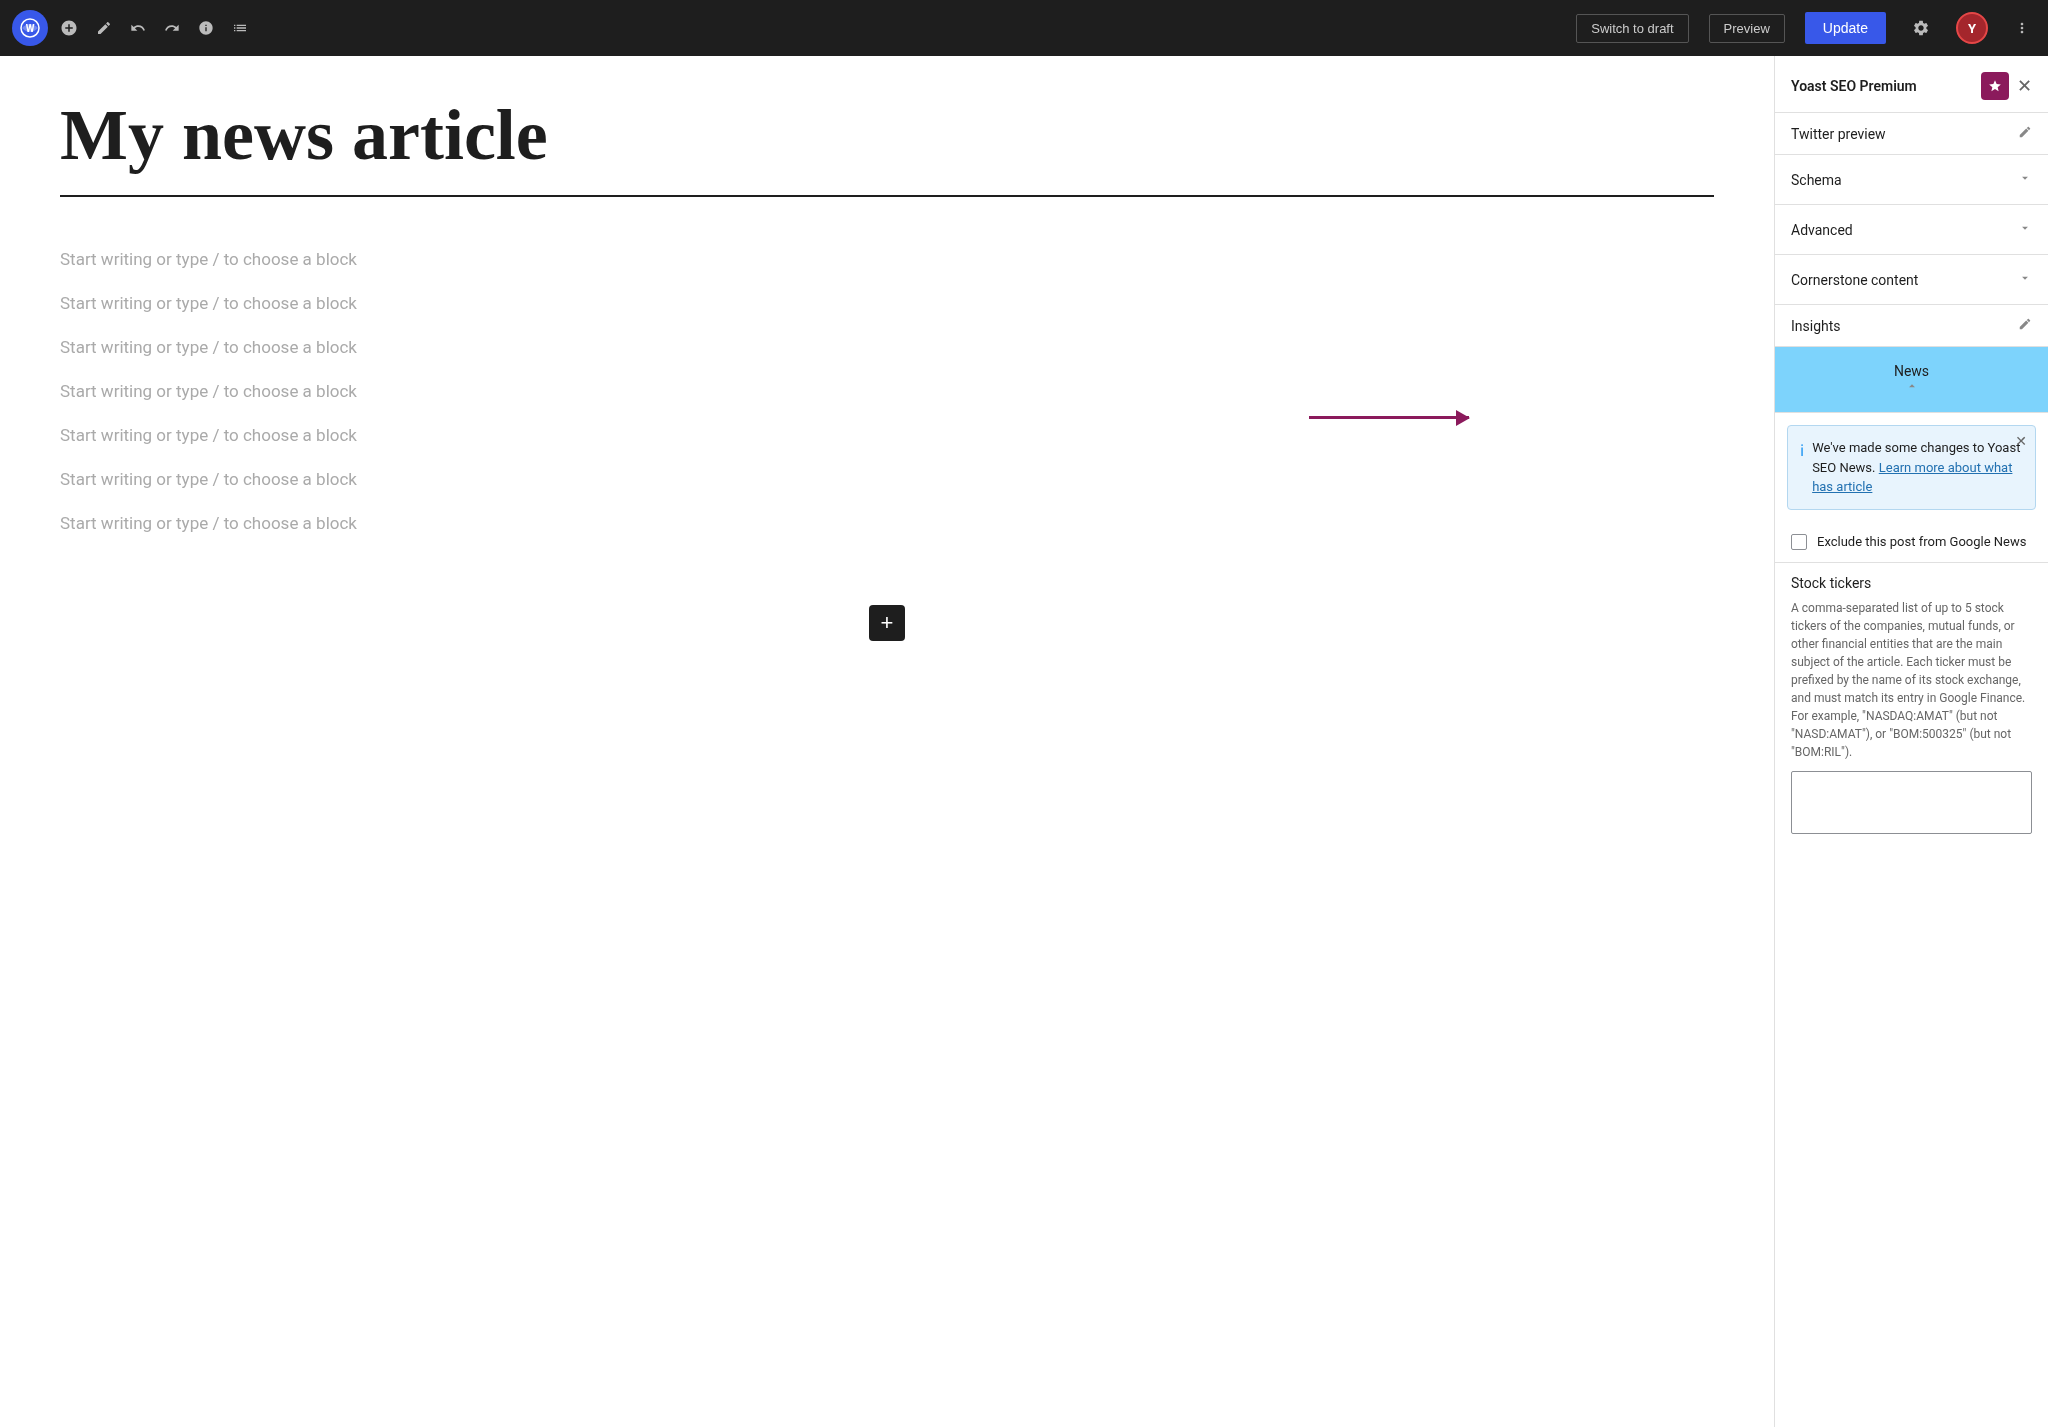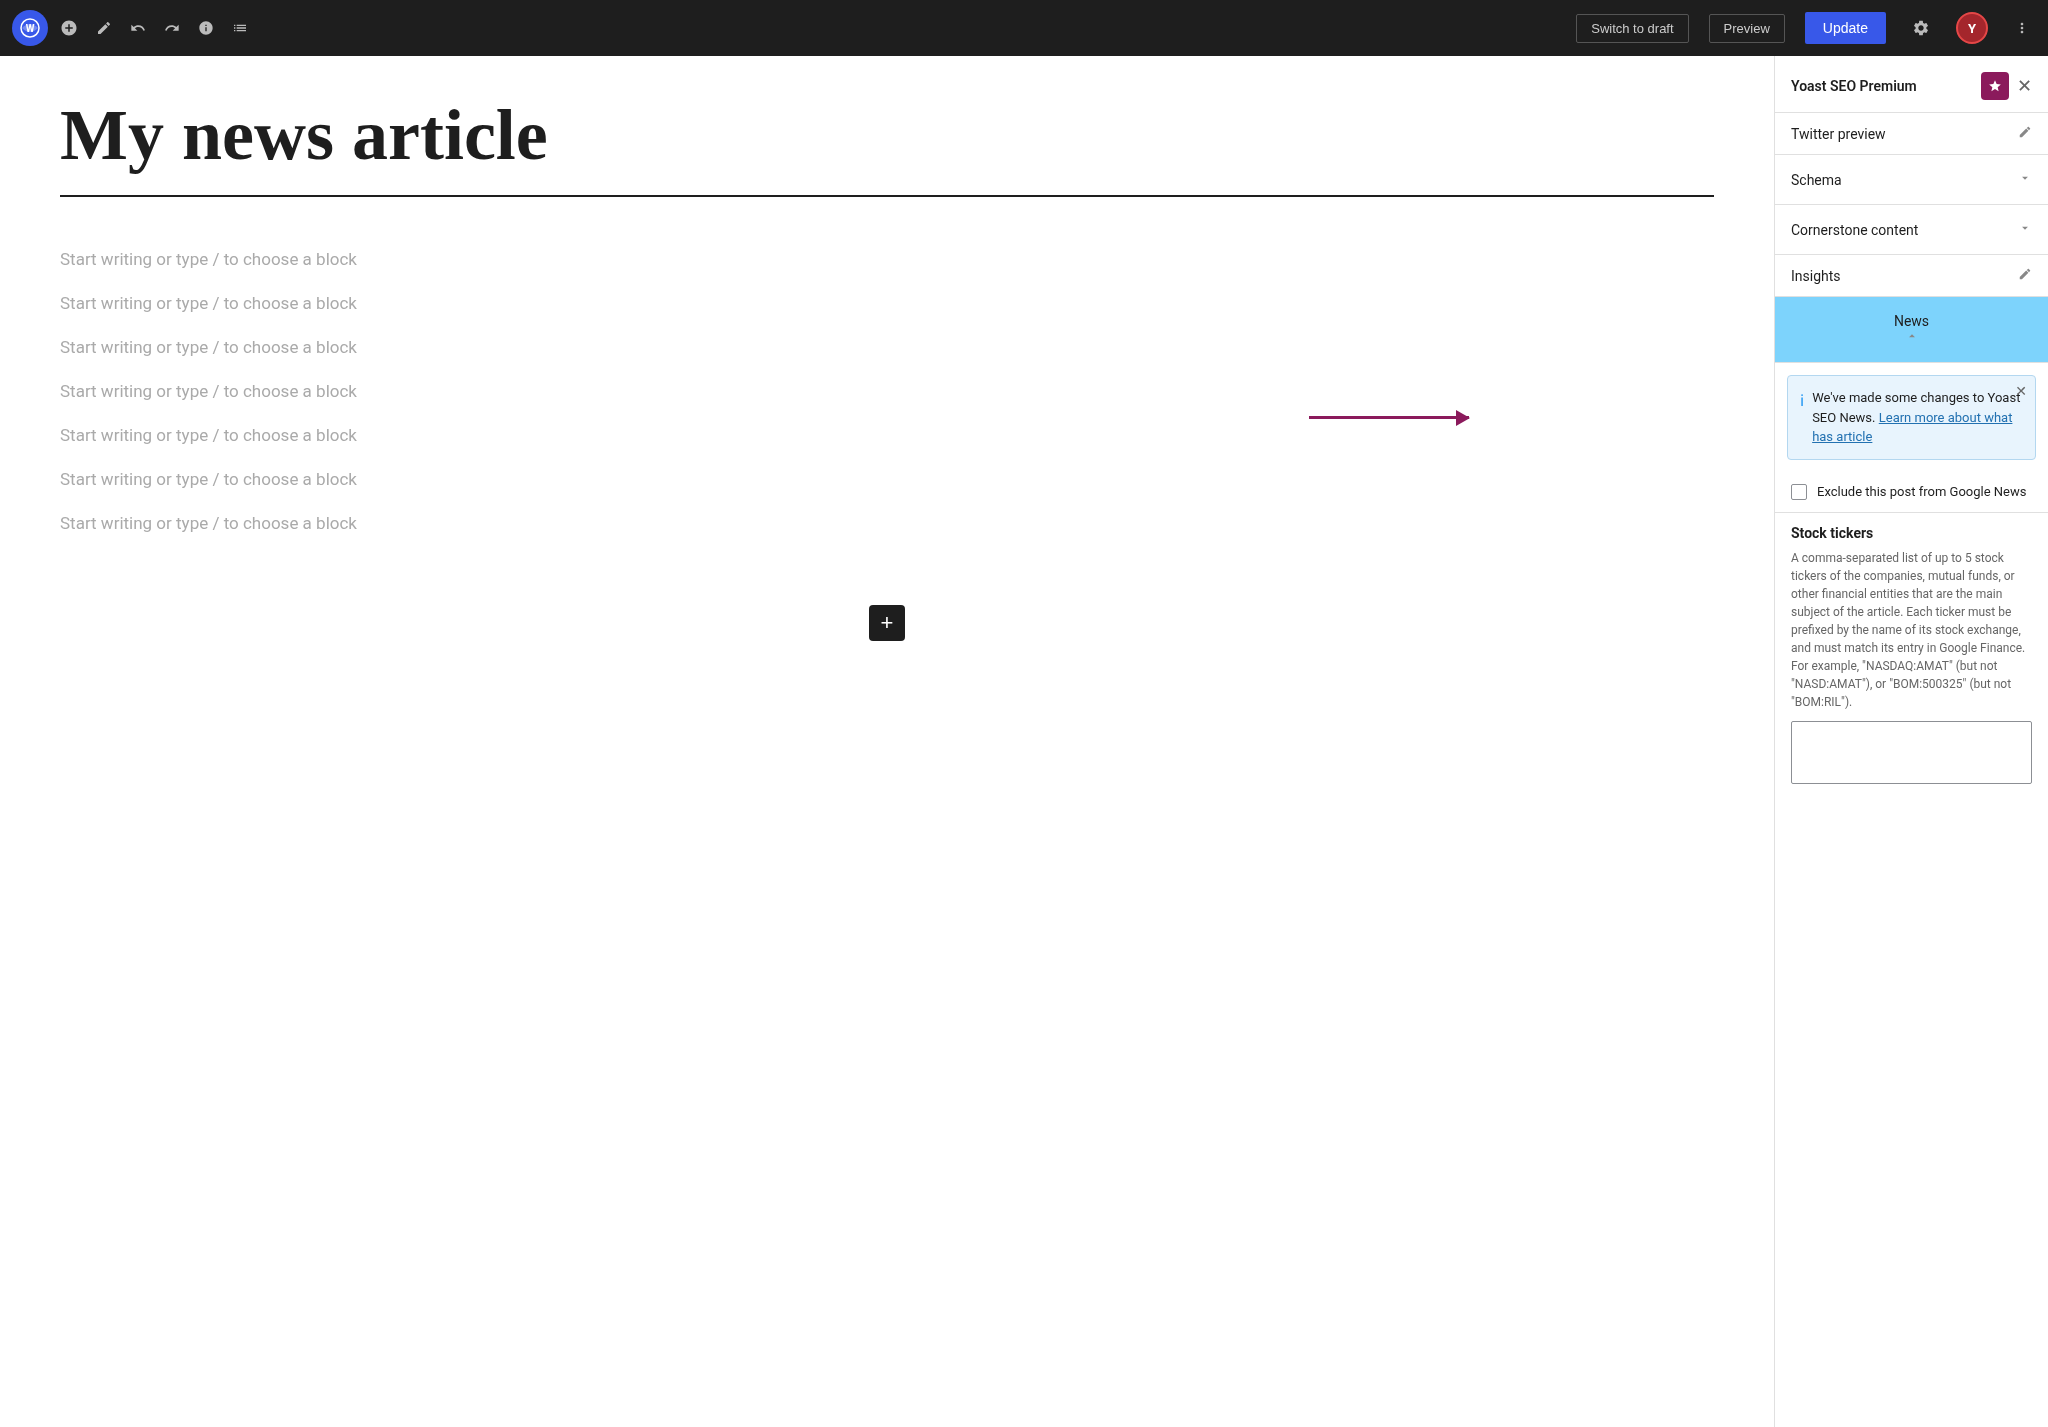--- a/index.html
+++ b/index.html
@@ -151,21 +151,21 @@
       padding: 12px 16px; border-bottom: 1px solid #e0e0e0;
     }
     .news-checkbox {
       width: 16px; height: 16px; border: 1px solid #8c8f94;
       border-radius: 2px; flex-shrink: 0; cursor: pointer;
       appearance: none; background: #fff;
     }
     .news-checkbox:checked { background: #3858e9; border-color: #3858e9; }
     .news-checkbox-label { font-size: 13px; color: #1e1e1e; }
     .stock-tickers-section { padding: 12px 16px; }
-    .stock-tickers-title { font-size: 14px; font-weight: 700; color: #1e1e1e; margin-bottom: 8px; }
+    .stock-tickers-title { font-size: 14px; font-weight: 400; color: #1e1e1e; margin-bottom: 8px; }
     .stock-tickers-desc { font-size: 12px; color: #666; line-height: 1.5; margin-bottom: 10px; }
     .stock-tickers-input {
       width: 100%; padding: 8px 10px; border: 1px solid #8c8f94;
       border-radius: 2px; font-size: 13px; color: #1e1e1e;
       outline: none; resize: none; min-height: 60px;
     }
 
     
     svg { display: inline-block; }
   </style>
@@ -282,20 +282,28 @@
 
     <div class="sidebar-item">
       <span class="sidebar-item-label">Schema</span>
       <span class="sidebar-item-icon">
         <svg width="14" height="14" viewBox="0 0 24 24" fill="#888">
             <path d="M7 10l5 5 5-5z"></path>
           </svg>
       </span>
     </div>
 
+    <div class="sidebar-item">
+      <span class="sidebar-item-label">Advanced</span>
+      <span class="sidebar-item-icon">
+        <svg width="14" height="14" viewBox="0 0 24 24" fill="#888">
+            <path d="M7 10l5 5 5-5z"></path>
+          </svg>
+      </span>
+    </div>
 
     <div class="sidebar-item">
       <span class="sidebar-item-label">Cornerstone content</span>
       <span class="sidebar-item-icon">
         <svg width="14" height="14" viewBox="0 0 24 24" fill="#888">
             <path d="M7 10l5 5 5-5z"></path>
           </svg>
       </span>
     </div>
 

